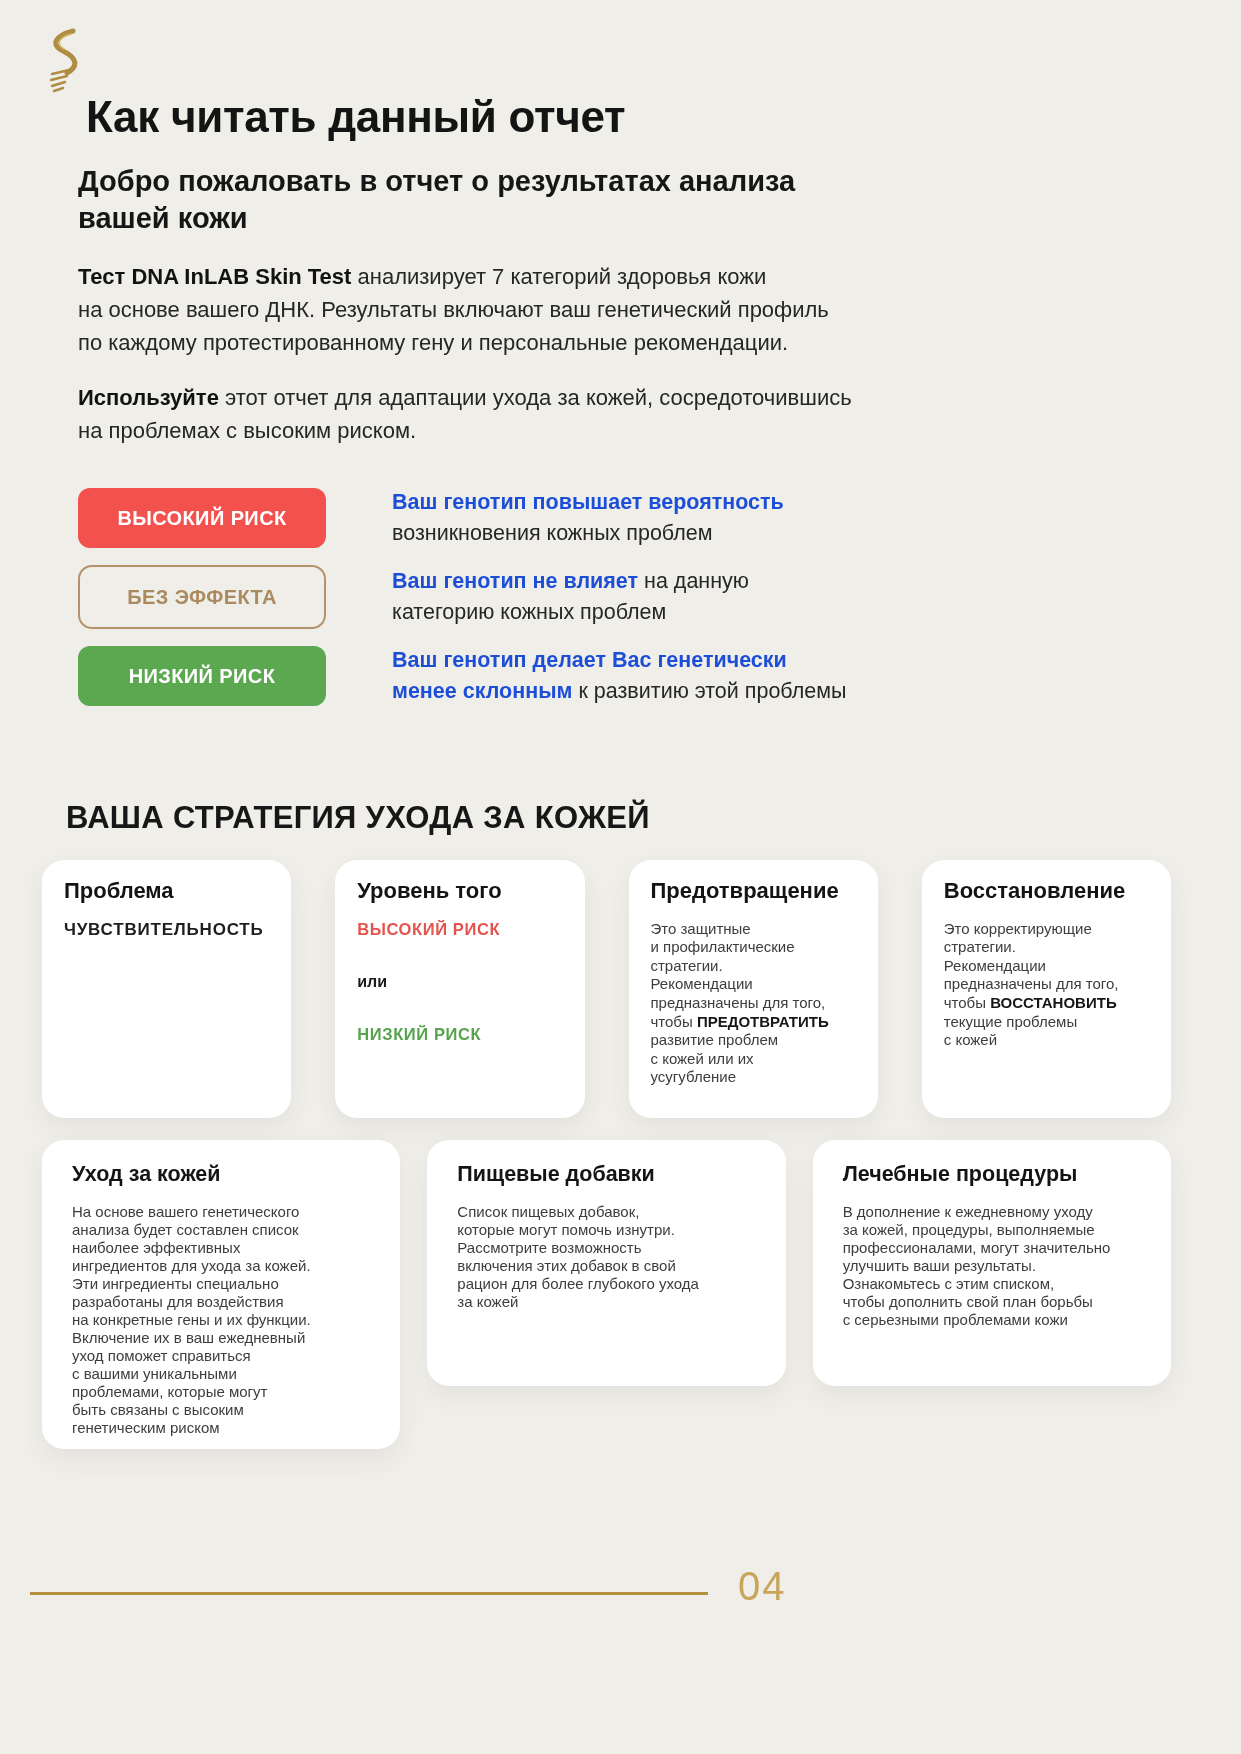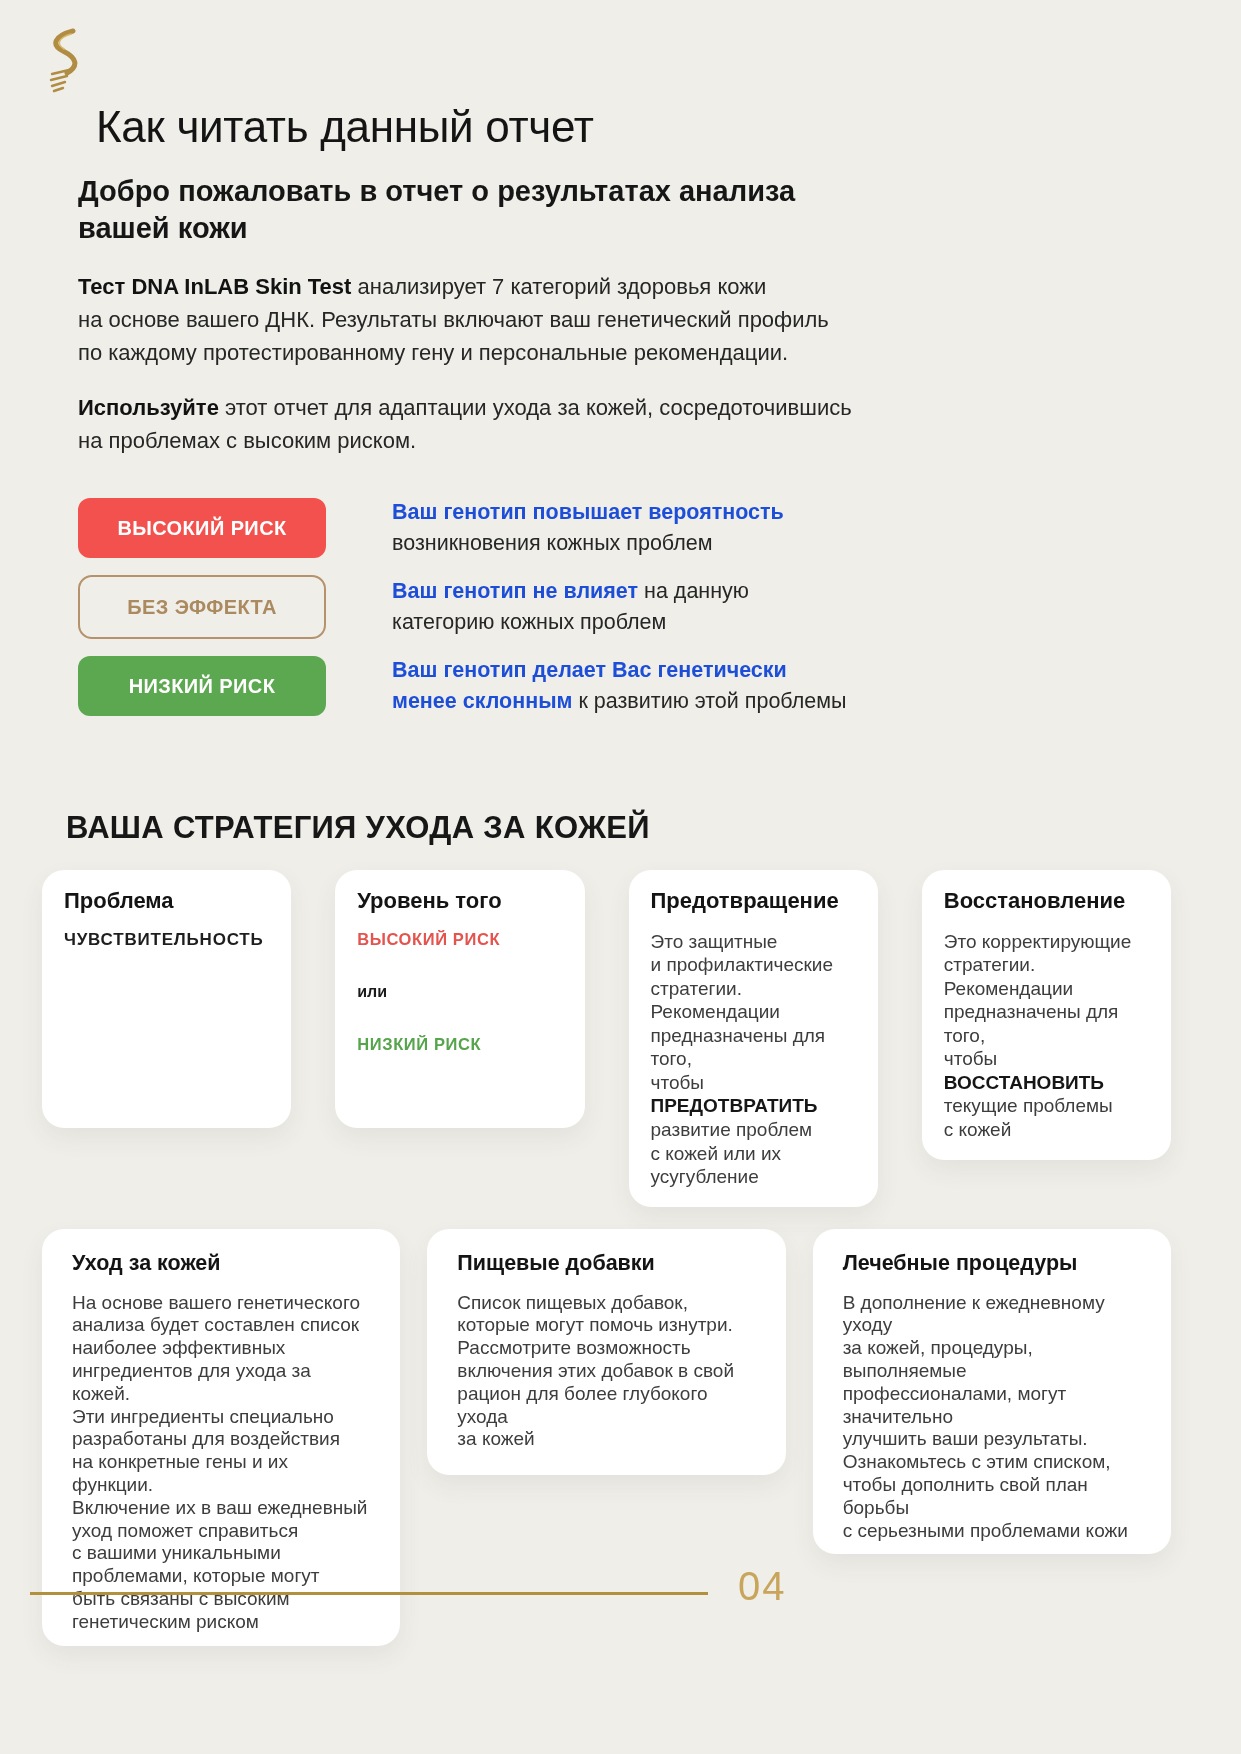--- a/index.html
+++ b/index.html
@@ -8,46 +8,46 @@
     position:relative;
     width:1241px;height:1754px;
     margin:0 auto;
     background:#efeee9;
     font-family:"Liberation Sans","DejaVu Sans",sans-serif;
     color:#1d1d1d;
     overflow:hidden;
   }
   .logo{position:absolute;top:28px;left:44px;width:42px;height:66px;}
   .content{padding:84px 70px 0 78px;}
-  h1{font-size:44px;line-height:1.15;margin:18px;font-weight:normal;letter-spacing:-0.3px;color:#141414;}
+  h1{font-size:44px;line-height:1.15;margin:8px;font-weight:bold;letter-spacing:-0.3px;color:#141414;}
   h2{font-size:29px;line-height:1.3;margin:20px 0 0;font-weight:bold;white-space:pre-line;color:#161616;}
   .para{font-size:22px;line-height:1.5;margin:22px 0 0;color:#262626;white-space:pre-line;max-width:1000px;}
   .para b{color:#121212;}
   .legend{margin-top:40px;display:flex;flex-direction:column;gap:16px;}
   .legend-row{display:flex;align-items:center;}
   .badge{width:248px;height:60px;border-radius:12px;display:flex;align-items:center;justify-content:center;
          font-weight:bold;font-size:20px;letter-spacing:0.4px;flex:none;box-sizing:border-box;}
   .badge-high{background:#f2514d;color:#ffffff;}
   .badge-none{background:transparent;border:2.5px solid #b5926b;color:#ab8a60;height:64px;border-radius:14px;}
   .badge-low{background:#5ca851;color:#ffffff;}
   .legend-text{margin:0 0 0 66px;font-size:21.5px;line-height:1.45;white-space:pre-line;color:#262626;}
   .legend-text b{color:#1d4ed8;}
   .section-heading{margin:92px 0 0 -12px;font-size:31px;font-weight:bold;letter-spacing:0.3px;color:#171717;}
   .section-heading.second{margin-top:30px;}
   .cards{display:flex;margin-left:-36px;}
-  .strategy-cards{gap:44px;margin-top:24px;align-items:flex-start;}
+  .strategy-cards{gap:44px;margin-top:24px;align-items:center;}
   .card{background:#ffffff;border-radius:22px;box-shadow:0 10px 24px rgba(70,65,50,0.07);box-sizing:border-box;}
   .s-card{width:252px;min-height:258px;padding:18px 22px;}
   .card h4{margin:0 0 16px;font-size:22px;color:#141414;}
   .problem-value{font-size:17px;font-weight:600;letter-spacing:0.8px;color:#1e1e1e;}
   .risk-line{font-size:16.5px;font-weight:bold;letter-spacing:0.6px;}
   .risk-high{color:#e4534e;}
   .risk-or{font-size:16px;font-weight:bold;color:#1b1b1b;margin:34px 0;}
   .risk-low{color:#56a44c;}
-  .card-body{font-size:19px;line-height:1.24;color:#3d3d3d;margin:0;white-space:pre-line;}
+  .card-body{font-size:15px;line-height:1.24;color:#3d3d3d;margin:0;white-space:pre-line;}
   .card-body b{color:#161616;}
   .rec-cards{gap:27px;margin-top:22px;align-items:flex-start;}
   .rec-card{width:392px;min-height:246px;padding:22px 30px 12px;}
   .rec-card h4{font-size:21.5px;margin:0 0 16px;}
   .rec-body{line-height:1.2;}
   .footer{position:absolute;left:30px;top:1564px;display:flex;align-items:center;}
   .footer-line{width:678px;height:2.5px;background:#b2903d;margin-top:14px;}
   .page-number{margin-left:30px;font-size:40px;color:#c9a55c;letter-spacing:2px;font-weight:normal;}
 </style>
 </head>

